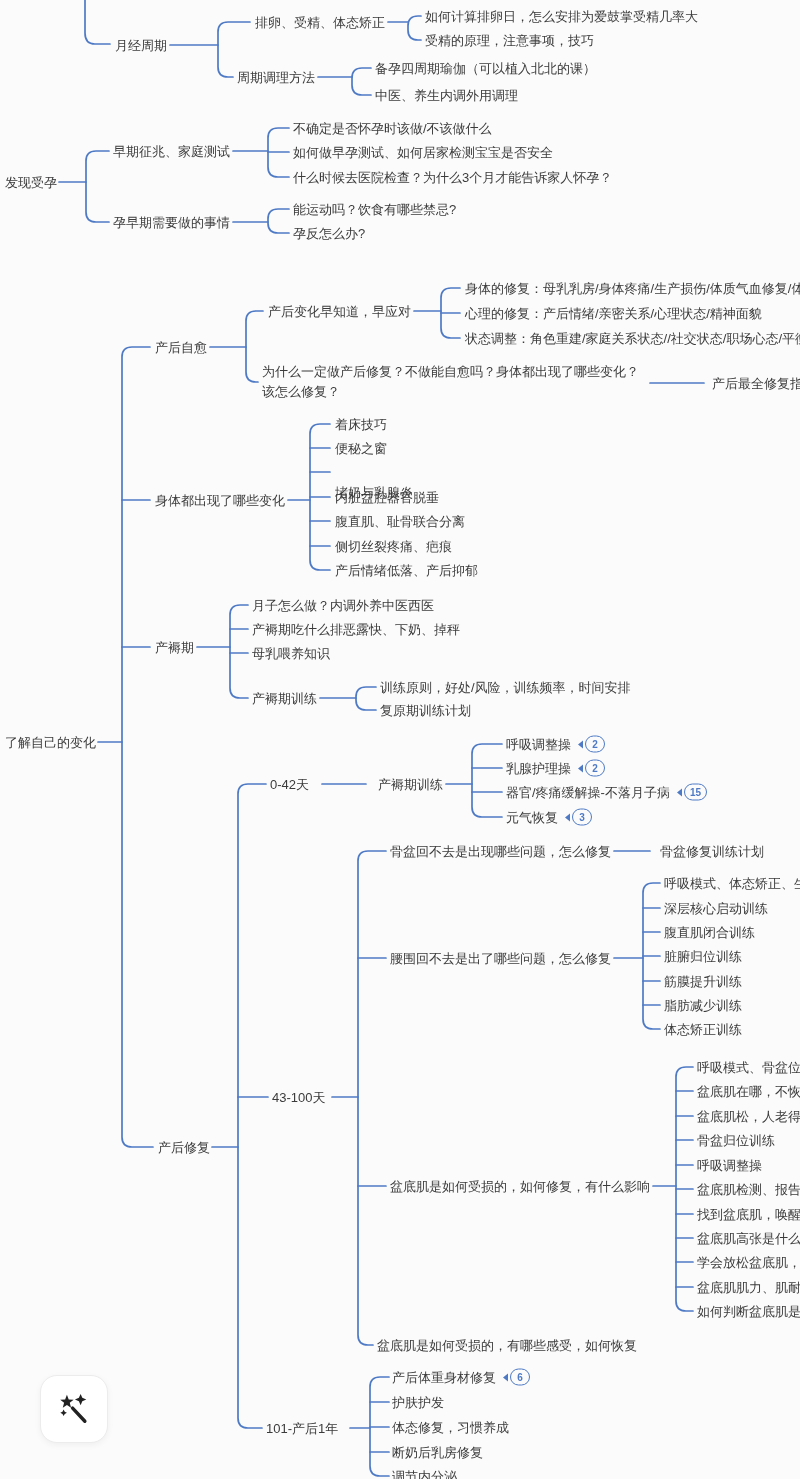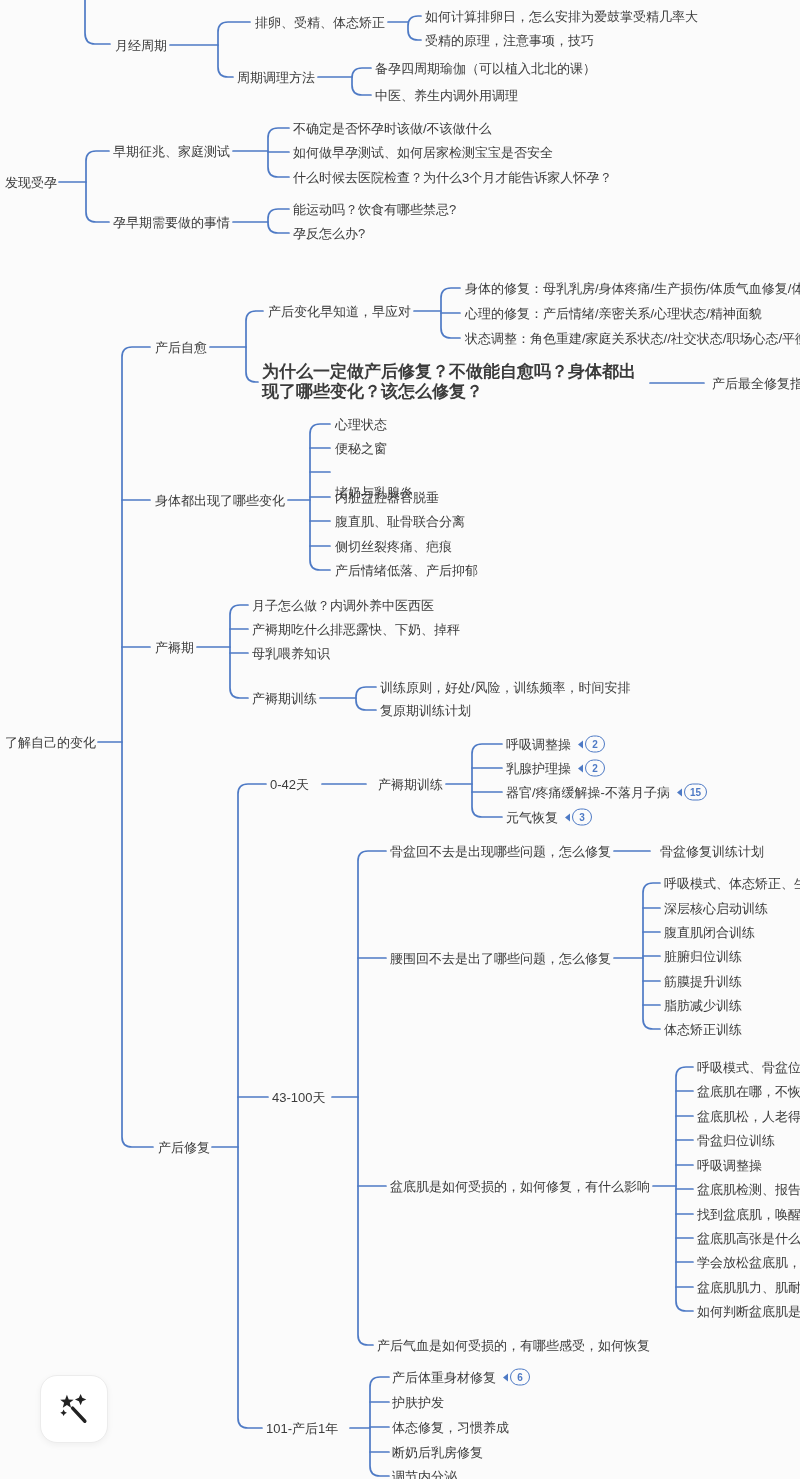--- a/index.html
+++ b/index.html
@@ -1,21 +1,21 @@
 <!DOCTYPE html>
 <html><head>
 <meta charset="utf-8">
 <style>
   html,body{margin:0;padding:0;background:#fbfbfb;}
   body{position:relative;width:800px;height:1479px;overflow:hidden;
        font-family:"Liberation Sans","DejaVu Sans",sans-serif;color:#3b3b3b;}
   #lines{position:absolute;left:0;top:0;width:800px;height:1479px;}
   .node{position:absolute;transform:translateY(-50%);white-space:nowrap;
         font-size:13px;line-height:1;display:flex;align-items:center;}
-  .block{position:absolute;font-size:17px;line-height:20px;white-space:normal;font-weight:bold;}
+  .block{position:absolute;font-size:13px;line-height:20px;white-space:normal;}
   .badge{position:relative;display:inline-flex;align-items:center;justify-content:center;
          margin-left:14px;height:15px;min-width:8px;padding:0 5px;
          border:1.5px solid #4e7ac5;border-radius:10px;color:#4e7ac5;
          font-size:10px;font-weight:bold;background:#fbfbfb;line-height:1;}
   .badge::before{content:"";position:absolute;left:-8px;top:50%;transform:translateY(-50%);
          border:4px solid transparent;border-right:5px solid #4e7ac5;border-left-width:0;}
   .fab{position:absolute;left:40px;top:1375px;width:66px;height:66px;background:#ffffff;
        border:1px solid #ececec;border-radius:17px;box-shadow:0 2px 6px rgba(0,0,0,.05);
        display:flex;align-items:center;justify-content:center;cursor:pointer;}
 </style>
@@ -176,21 +176,21 @@
   </div>
 <div class="block" style="left:262px;top:362px;width:384px"><span>为什么一定做产后修复？不做能自愈吗？身体都出现了哪些变化？该怎么修复？</span></div>
 <div class="node" style="left:712px;top:383px">
     <span>产后最全修复指南</span>
   </div>
 
 <div class="node" style="left:155px;top:500px">
     <span>身体都出现了哪些变化</span>
   </div>
 <div class="node" style="left:335px;top:424px">
-    <span>心理状态</span>
+    <span>着床技巧</span>
   </div>
 <div class="node" style="left:335px;top:448px">
     <span>便秘之窗</span>
   </div>
 <div class="node" style="left:335px;top:492px">
     <span>堵奶与乳腺炎</span>
   </div>
 <div class="node" style="left:335px;top:497px">
     <span>内脏盆腔器官脱垂</span>
   </div>
@@ -316,21 +316,21 @@
 <div class="node" style="left:697px;top:1262px">
     <span>学会放松盆底肌，恢</span>
   </div>
 <div class="node" style="left:697px;top:1287px">
     <span>盆底肌肌力、肌耐力</span>
   </div>
 <div class="node" style="left:697px;top:1311px">
     <span>如何判断盆底肌是否</span>
   </div>
 <div class="node" style="left:377px;top:1345px">
-    <span>产后气血是如何受损的，有哪些感受，如何恢复</span>
+    <span>盆底肌是如何受损的，有哪些感受，如何恢复</span>
   </div>
 
 <div class="node" style="left:266px;top:1428px">
     <span>101-产后1年</span>
   </div>
 <div class="node" style="left:392px;top:1377px">
     <span>产后体重身材修复</span>
     <span class="badge">6</span>
   </div>
 <div class="node" style="left:392px;top:1402px">

